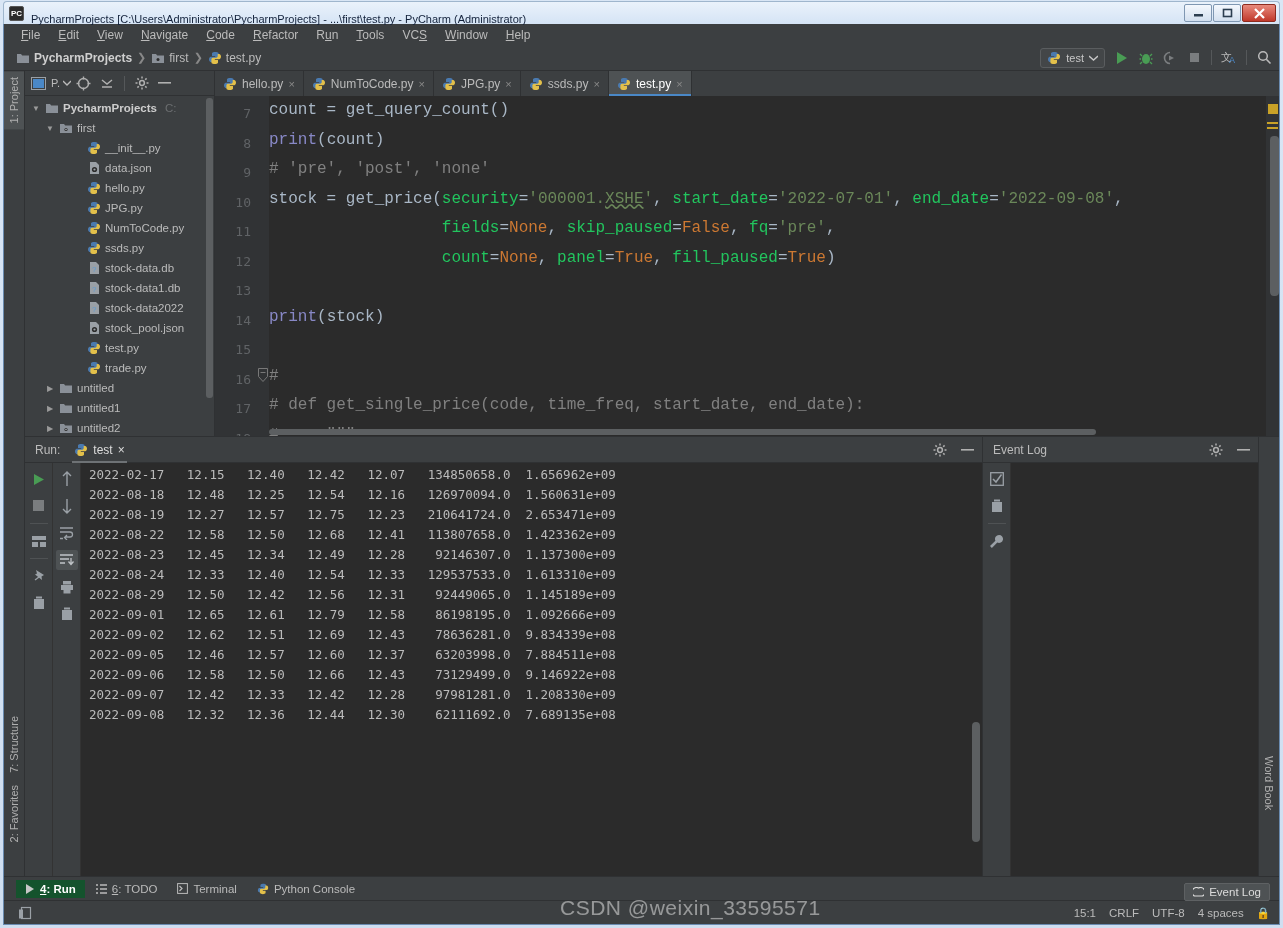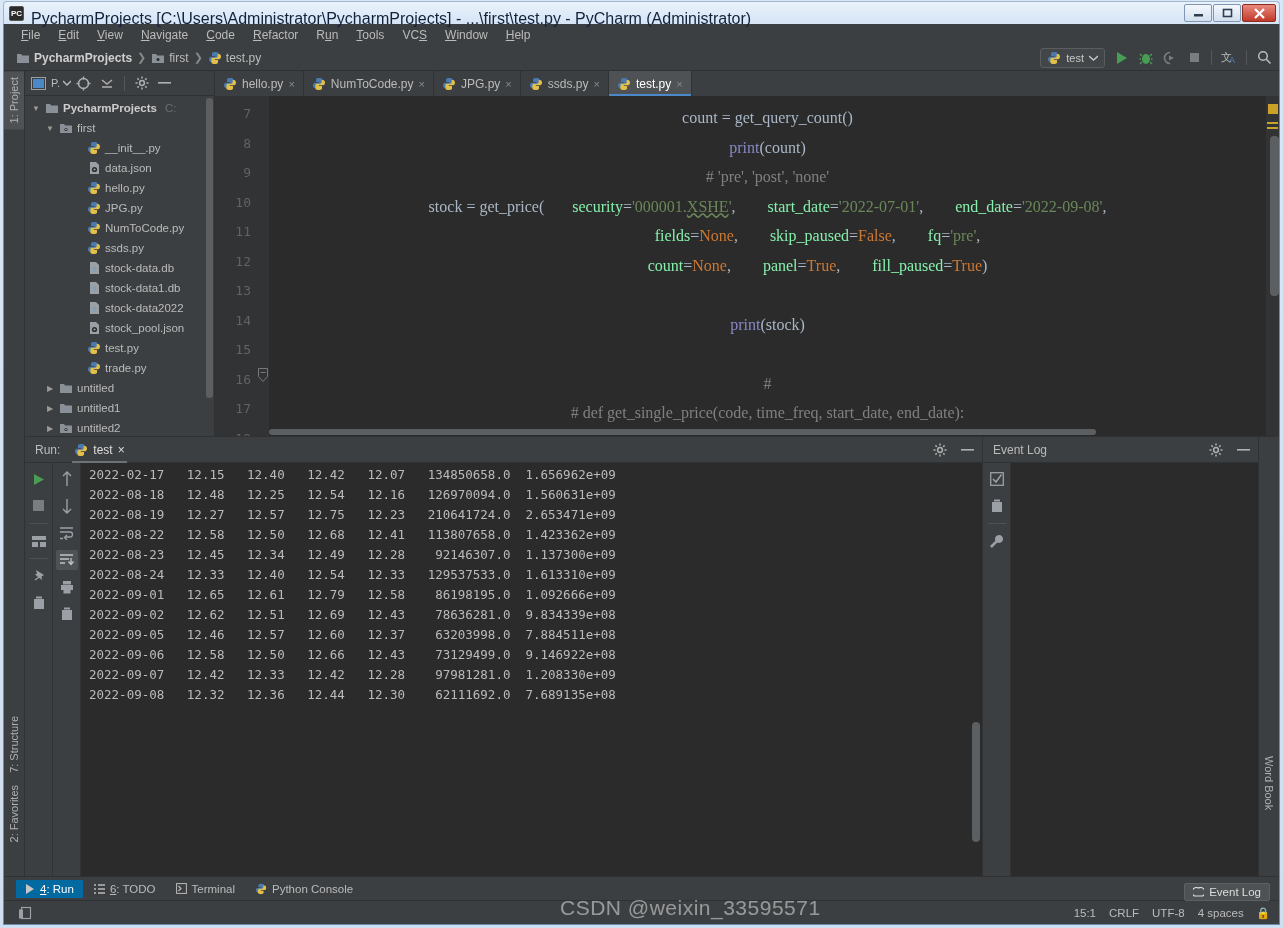--- a/index.html
+++ b/index.html
@@ -15,21 +15,21 @@
   
   #titlebar { height:23px; display:flex; align-items:center;
               background:linear-gradient(#eaf2fb,#d5e4f5);
               border:1px solid #9fb6cd; border-bottom:none;
               border-radius:4px 4px 0 0; padding-left:5px;
               position:relative; }
   #titlebar .pclogo { width:15px; height:15px; background:#2b2b2b;
               border:1px solid #555; border-radius:2px; color:#fff;
               font-size:8px; line-height:13px; text-align:center;
               font-weight:bold; }
-  #title-text { margin-left:7px; font-size:16px; color:#13223b; white-space:nowrap;margin-top:11px; }
+  #title-text { margin-left:7px; font-size:11px; color:#13223b; white-space:nowrap;margin-top:11px; }
   #wbtns { position:absolute; right:3px; top:2px; display:flex; gap:1px; }
   .wbtn { width:28px; height:18px; border:1px solid #7f97b2;
           background:linear-gradient(#f4f8fd,#d3e0ef); border-radius:2px;
           display:flex; align-items:center; justify-content:center; }
   .wbtn svg { display:block; }
   .wbtn.close { background:linear-gradient(#e88a7d,#c0392b); border-color:#8d2b1f; width:34px; }
 
   
   #ide { height:901px; background:#3c3f41; border:1px solid #6a8bb0;
          border-top:none; display:flex; flex-direction:column; }
@@ -94,26 +94,26 @@
   .etab.active { background:#4e5254; color:#ffffff; }
   .etab.active:after { content:""; position:absolute; left:0; right:0; bottom:0;
           height:2px; background:#4a88c7; }
   .etab .x { color:#8a8a8a; font-size:11px; }
   #codearea { flex:1; display:flex; min-height:0; position:relative; overflow:hidden; }
   #gutter { width:42px; background:#313335; color:#606366; font-size:13px;
             font-family:"DejaVu Sans Mono", monospace; text-align:right;
             padding-right:6px; padding-top:3px; flex:none; position:relative; }
   .gl { height:29.5px; line-height:29.5px; }
   #foldstrip { width:12px; background:#313335; flex:none; position:relative; }
-  #code { flex:1; padding-top:7px; font-family:Liberation Serif, serif;
+  #code { flex:1; padding-top:0; font-family:Liberation Mono, monospace;
           font-size:16px; color:#a9b7c6; white-space:pre; overflow:hidden;
-          position:relative;text-align:center; }
+          position:relative; }
   .cl { height:29.5px; line-height:29.5px; }
   .kw{color:#cc7832;} .str{color:#6a8759;} .cm{color:#808080;}
-  .nm{color:#a9b7c6;} .bi{color:#8888c6;} .par{color:#86efac;margin-left:28px;}
+  .nm{color:#a9b7c6;} .bi{color:#8888c6;} .par{color:#22c55e;}
   .op{color:#a9b7c6;} .und{text-decoration:underline wavy #6a8759;}
   #rgutter { width:13px; background:#313335; flex:none; position:relative; }
   #hscroll { position:absolute; left:54px; right:26px; bottom:0; height:8px; }
   #hscroll i { position:absolute; left:0; width:84%; top:1px; height:6px;
                background:#5c5f61; border-radius:3px; display:block; }
   #vcodescroll { position:absolute; right:0; top:40px; width:9px; height:160px;
                  background:#5c5f61; border-radius:4px; }
 
   
   #lower { flex:1; display:flex; min-height:0; border-top:1px solid #2f3133; }
@@ -147,21 +147,21 @@
   
   #rightstrip { width:21px; background:#3c3f41; display:flex; flex-direction:column;
                 justify-content:flex-end; align-items:center; border-left:1px solid #2f3133;
                 padding-bottom:60px; }
 
   
   #btmtabs { height:24px; background:#3c3f41; display:flex; align-items:center;
              padding-left:12px; gap:2px; border-top:1px solid #2f3133; }
   .btab { display:flex; align-items:center; gap:5px; font-size:11.5px; color:#bbbbbb;
           padding:3px 9px; }
-  .btab.active { background:#0369a1; color:#ffffff; }
+  .btab.active { background:#14532d; color:#ffffff;font-weight:bold; }
   #statusbar { height:24px; background:#3c3f41; display:flex; align-items:center;
                padding:0 8px; position:relative; border-top:1px solid #2f3133; }
   #statusbar .right { margin-left:auto; display:flex; align-items:center; gap:13px;
                font-size:11.5px; color:#bbbbbb; }
   #eventlog-pop { position:absolute; right:9px; top:-18px; background:#4e5254;
                border:1px solid #5e6163; border-radius:2px; padding:2px 8px;
                display:flex; align-items:center; gap:5px; font-size:11.5px; color:#dcdcdc; }
   #watermark { position:absolute; left:560px; top:896px; font-size:21px;
                color:rgba(225,225,225,.55); letter-spacing:.5px; pointer-events:none;
                white-space:nowrap; }
@@ -701,20 +701,21 @@
                     </svg>
                 </div>
               </div>
               <div id="console">
                 <div class="oline" style="margin-top: -3px;">2022-02-17   12.15   12.40   12.42   12.07   134850658.0  1.656962e+09</div>
                   <div class="oline">2022-08-18   12.48   12.25   12.54   12.16   126970094.0  1.560631e+09</div>
                   <div class="oline">2022-08-19   12.27   12.57   12.75   12.23   210641724.0  2.653471e+09</div>
                   <div class="oline">2022-08-22   12.58   12.50   12.68   12.41   113807658.0  1.423362e+09</div>
                   <div class="oline">2022-08-23   12.45   12.34   12.49   12.28    92146307.0  1.137300e+09</div>
                   <div class="oline">2022-08-24   12.33   12.40   12.54   12.33   129537533.0  1.613310e+09</div>
+                  <div class="oline">2022-08-29   12.50   12.42   12.56   12.31    92449065.0  1.145189e+09</div>
                   <div class="oline">2022-09-01   12.65   12.61   12.79   12.58    86198195.0  1.092666e+09</div>
                   <div class="oline">2022-09-02   12.62   12.51   12.69   12.43    78636281.0  9.834339e+08</div>
                   <div class="oline">2022-09-05   12.46   12.57   12.60   12.37    63203998.0  7.884511e+08</div>
                   <div class="oline">2022-09-06   12.58   12.50   12.66   12.43    73129499.0  9.146922e+08</div>
                   <div class="oline">2022-09-07   12.42   12.33   12.42   12.28    97981281.0  1.208330e+09</div>
                   <div class="oline">2022-09-08   12.32   12.36   12.44   12.30    62111692.0  7.689135e+08</div>
                   <div class="oline">&nbsp;</div>
                   <div id="conscroll"></div>
               </div>
             </div>

